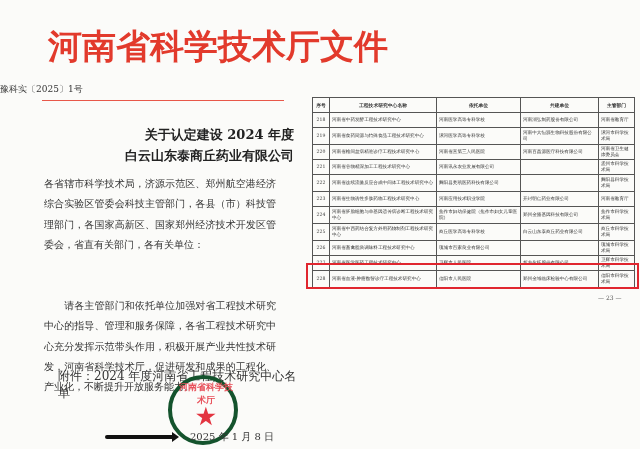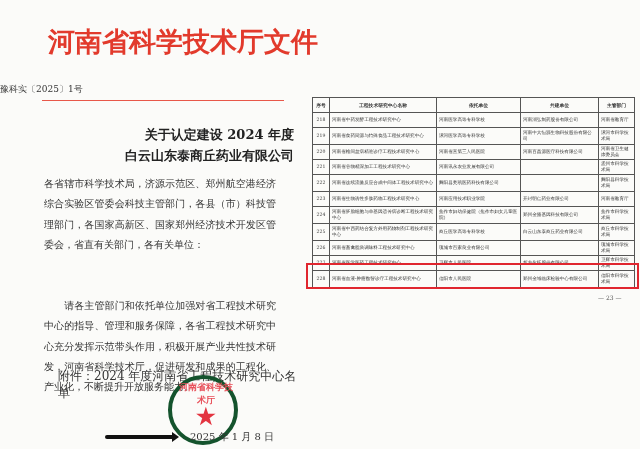--- a/index.html
+++ b/index.html
@@ -1,18 +1,18 @@
 <!DOCTYPE html>
 <html><head>
 <meta charset="utf-8">
 <style>
   html, body { margin:0; padding:0; }
   body { width:640px; height:449px; background:#fbfbf9; position:relative; overflow:hidden; font-family:"DejaVu Serif", serif; color:#222; }
   .left { position:absolute; left:0; top:0; width:300px; height:449px; }
-  .doc-head { position:absolute; left:48px; top:24px; width:236px; text-align:center; color:#e23a2c; font-size:27px; font-weight:bold; letter-spacing:0px; font-family:"DejaVu Serif", serif; white-space:nowrap; }
+  .doc-head { position:absolute; left:48px; top:24px; width:236px; text-align:center; color:#e23a2c; font-size:34px; font-weight:bold; letter-spacing:0px; font-family:"DejaVu Serif", serif; white-space:nowrap; }
   .doc-num { position:absolute; left:0; width:300px; top:83px; font-size:9px; color:#333; }
   .red-rule { position:absolute; left:42px; top:100px; width:242px; height:1px; background:#e8584a; }
   .notice-title { position:absolute; left:24px; width:270px; text-align:right; font-weight:bold; font-size:13px; color:#222; line-height:21px; }
   .t1 { top:124px; } .t2 { top:145px; }
   .para { position:absolute; left:44px; width:232px; font-size:10px; line-height:20.3px; color:#333; text-align:justify; }
   .attach { position:absolute; left:58px; top:368px; font-size:12px; color:#333; }
   .stamp { position:absolute; left:168px; top:375px; width:70px; height:70px; border:4px solid #14532d; border-radius:50%; box-sizing:border-box;font-weight:bold; }
   .stamp-star { position:absolute; left:24px; top:26px; color:#e33440; font-size:22px; line-height:22px; }
   .stamp-text { position:absolute; left:4px; top:2px; width:60px; font-size:9px; color:#e8505a; text-align:center; }
   .date-line { position:absolute; left:105px; top:435px; width:70px; height:4px; background:#111; border-radius:2px; }

